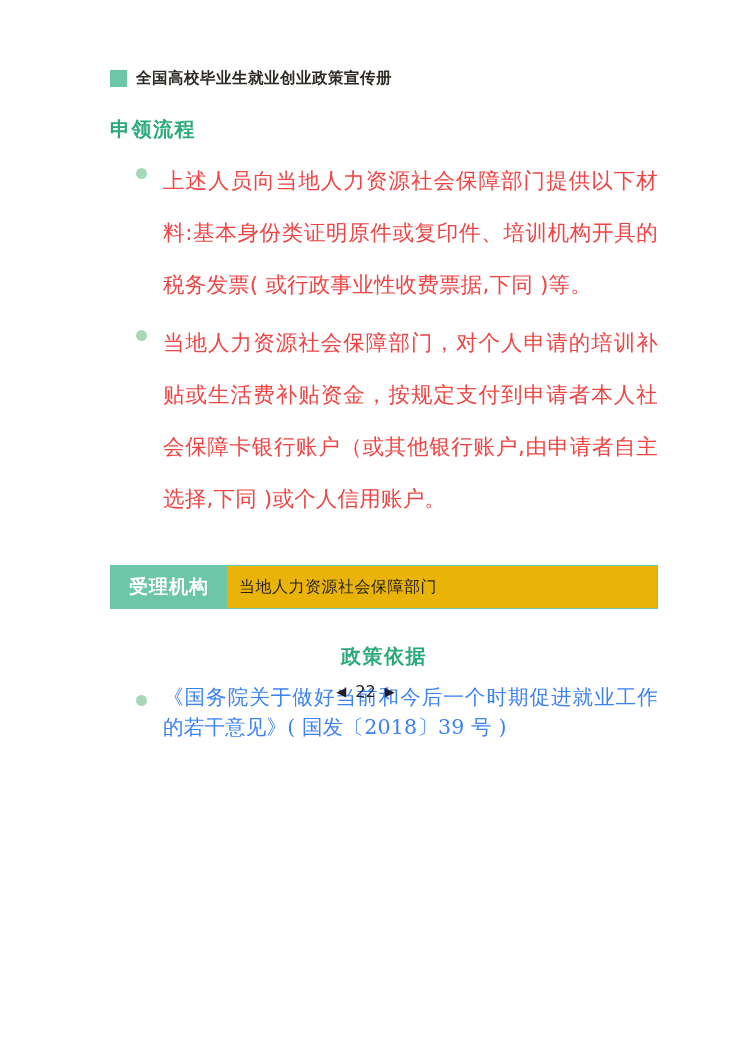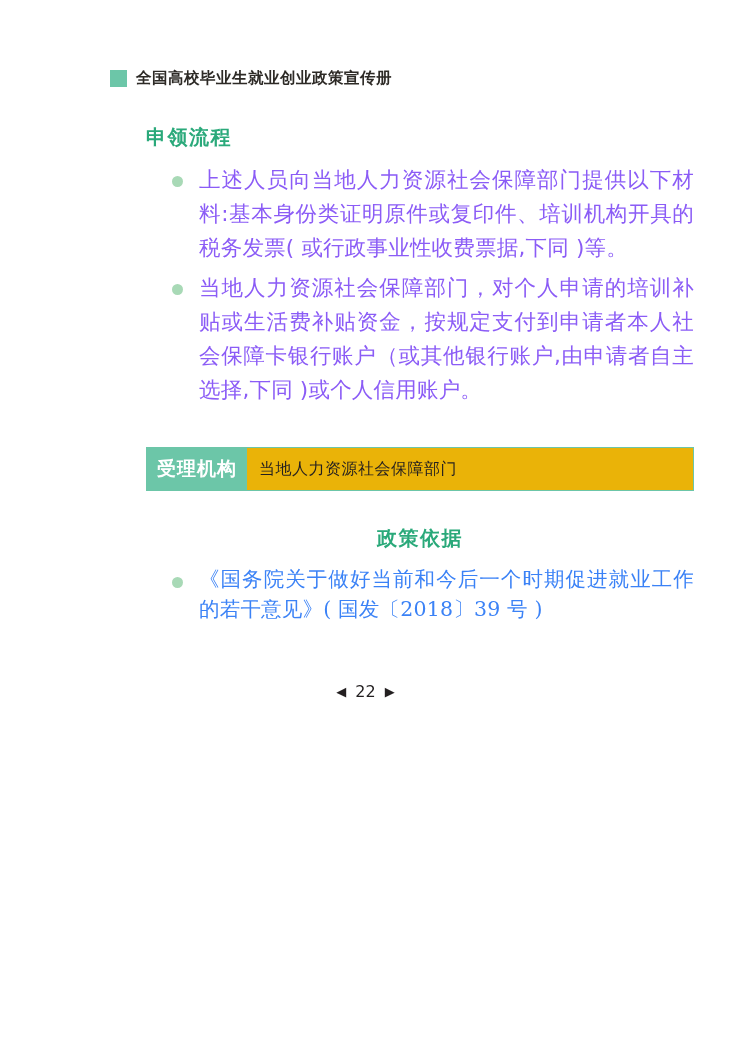--- a/index.html
+++ b/index.html
@@ -41,24 +41,23 @@
     font-size: 15.5px;
     letter-spacing: 0.5px;
     color: #2d2a26;
     font-weight: 600;
     white-space: nowrap;
   }
 
   
   .content {
     position: absolute;
-    top: 124px;
+    top: 116px;
     left: 110px;
     width: 548px;
-    margin-left: 36px;
   }
   .section-heading {
     font-family: "DejaVu Sans", sans-serif;
     font-size: 20px;
     font-weight: 700;
     color: #2aa97a;
     letter-spacing: 1.5px;
     margin: 0 0 12px 0;
   }
   .section-heading.second {
@@ -81,22 +80,22 @@
     left: 26px;
     top: 13px;
     width: 11px;
     height: 11px;
     border-radius: 50%;
     background: #a8d9b6;
   }
   .para {
     font-family: "DejaVu Sans", sans-serif;
     font-size: 21.5px;
-    line-height: 34px;
-    color: #8b5cf6;
+    line-height: 52px;
+    color: #ef4444;
     letter-spacing: 0.2px;
     text-align: justify;
     text-justify: inter-ideograph;
   }
 
   
   .agency-row {
     display: flex;
     align-items: stretch;
     margin-top: 40px;
@@ -107,21 +106,21 @@
   .agency-label {
     background: #6cc6a8;
     color: #ffffff;
     font-family: "DejaVu Sans", sans-serif;
     font-size: 19px;
     font-weight: 700;
     letter-spacing: 1px;
     display: flex;
     align-items: center;
     justify-content: center;
-    padding: 0 10px;
+    padding: 0 18px;
     flex: none;
   }
   .agency-value {
     flex: 1;
     display: flex;
     align-items: center;
     padding-left: 12px;
     font-family: "DejaVu Sans", sans-serif;
     font-size: 16px;
     color: #231f20;

